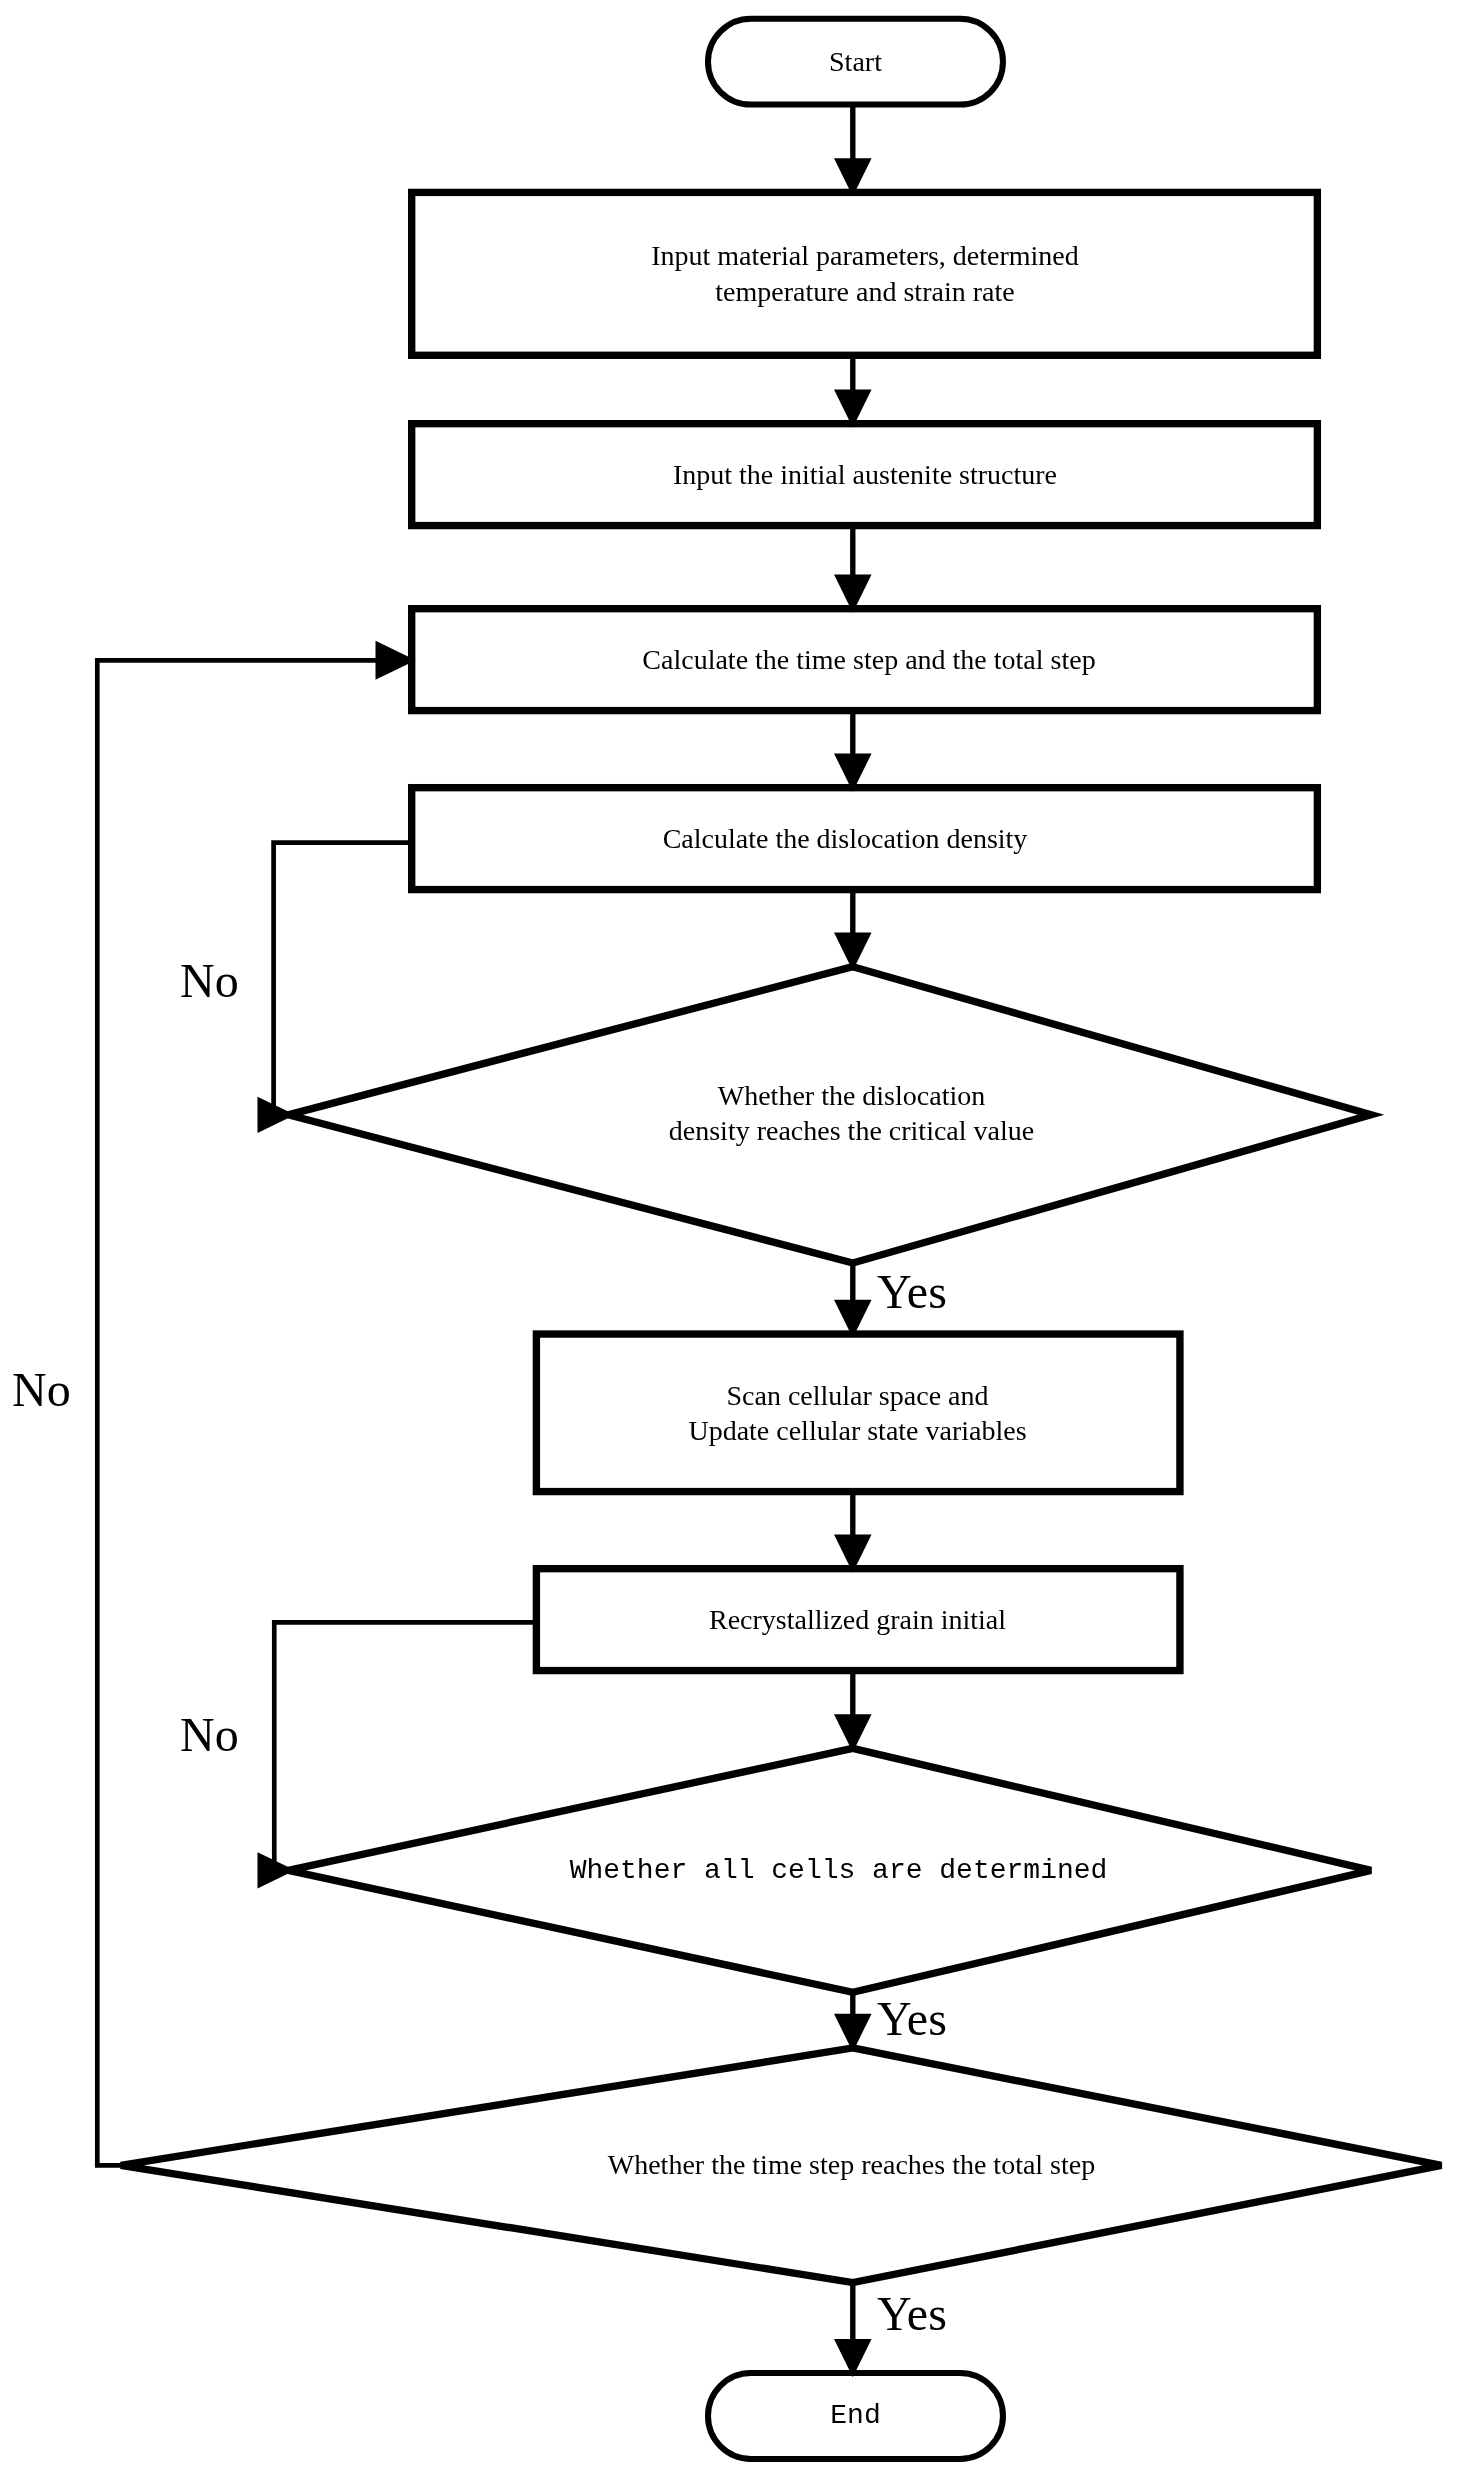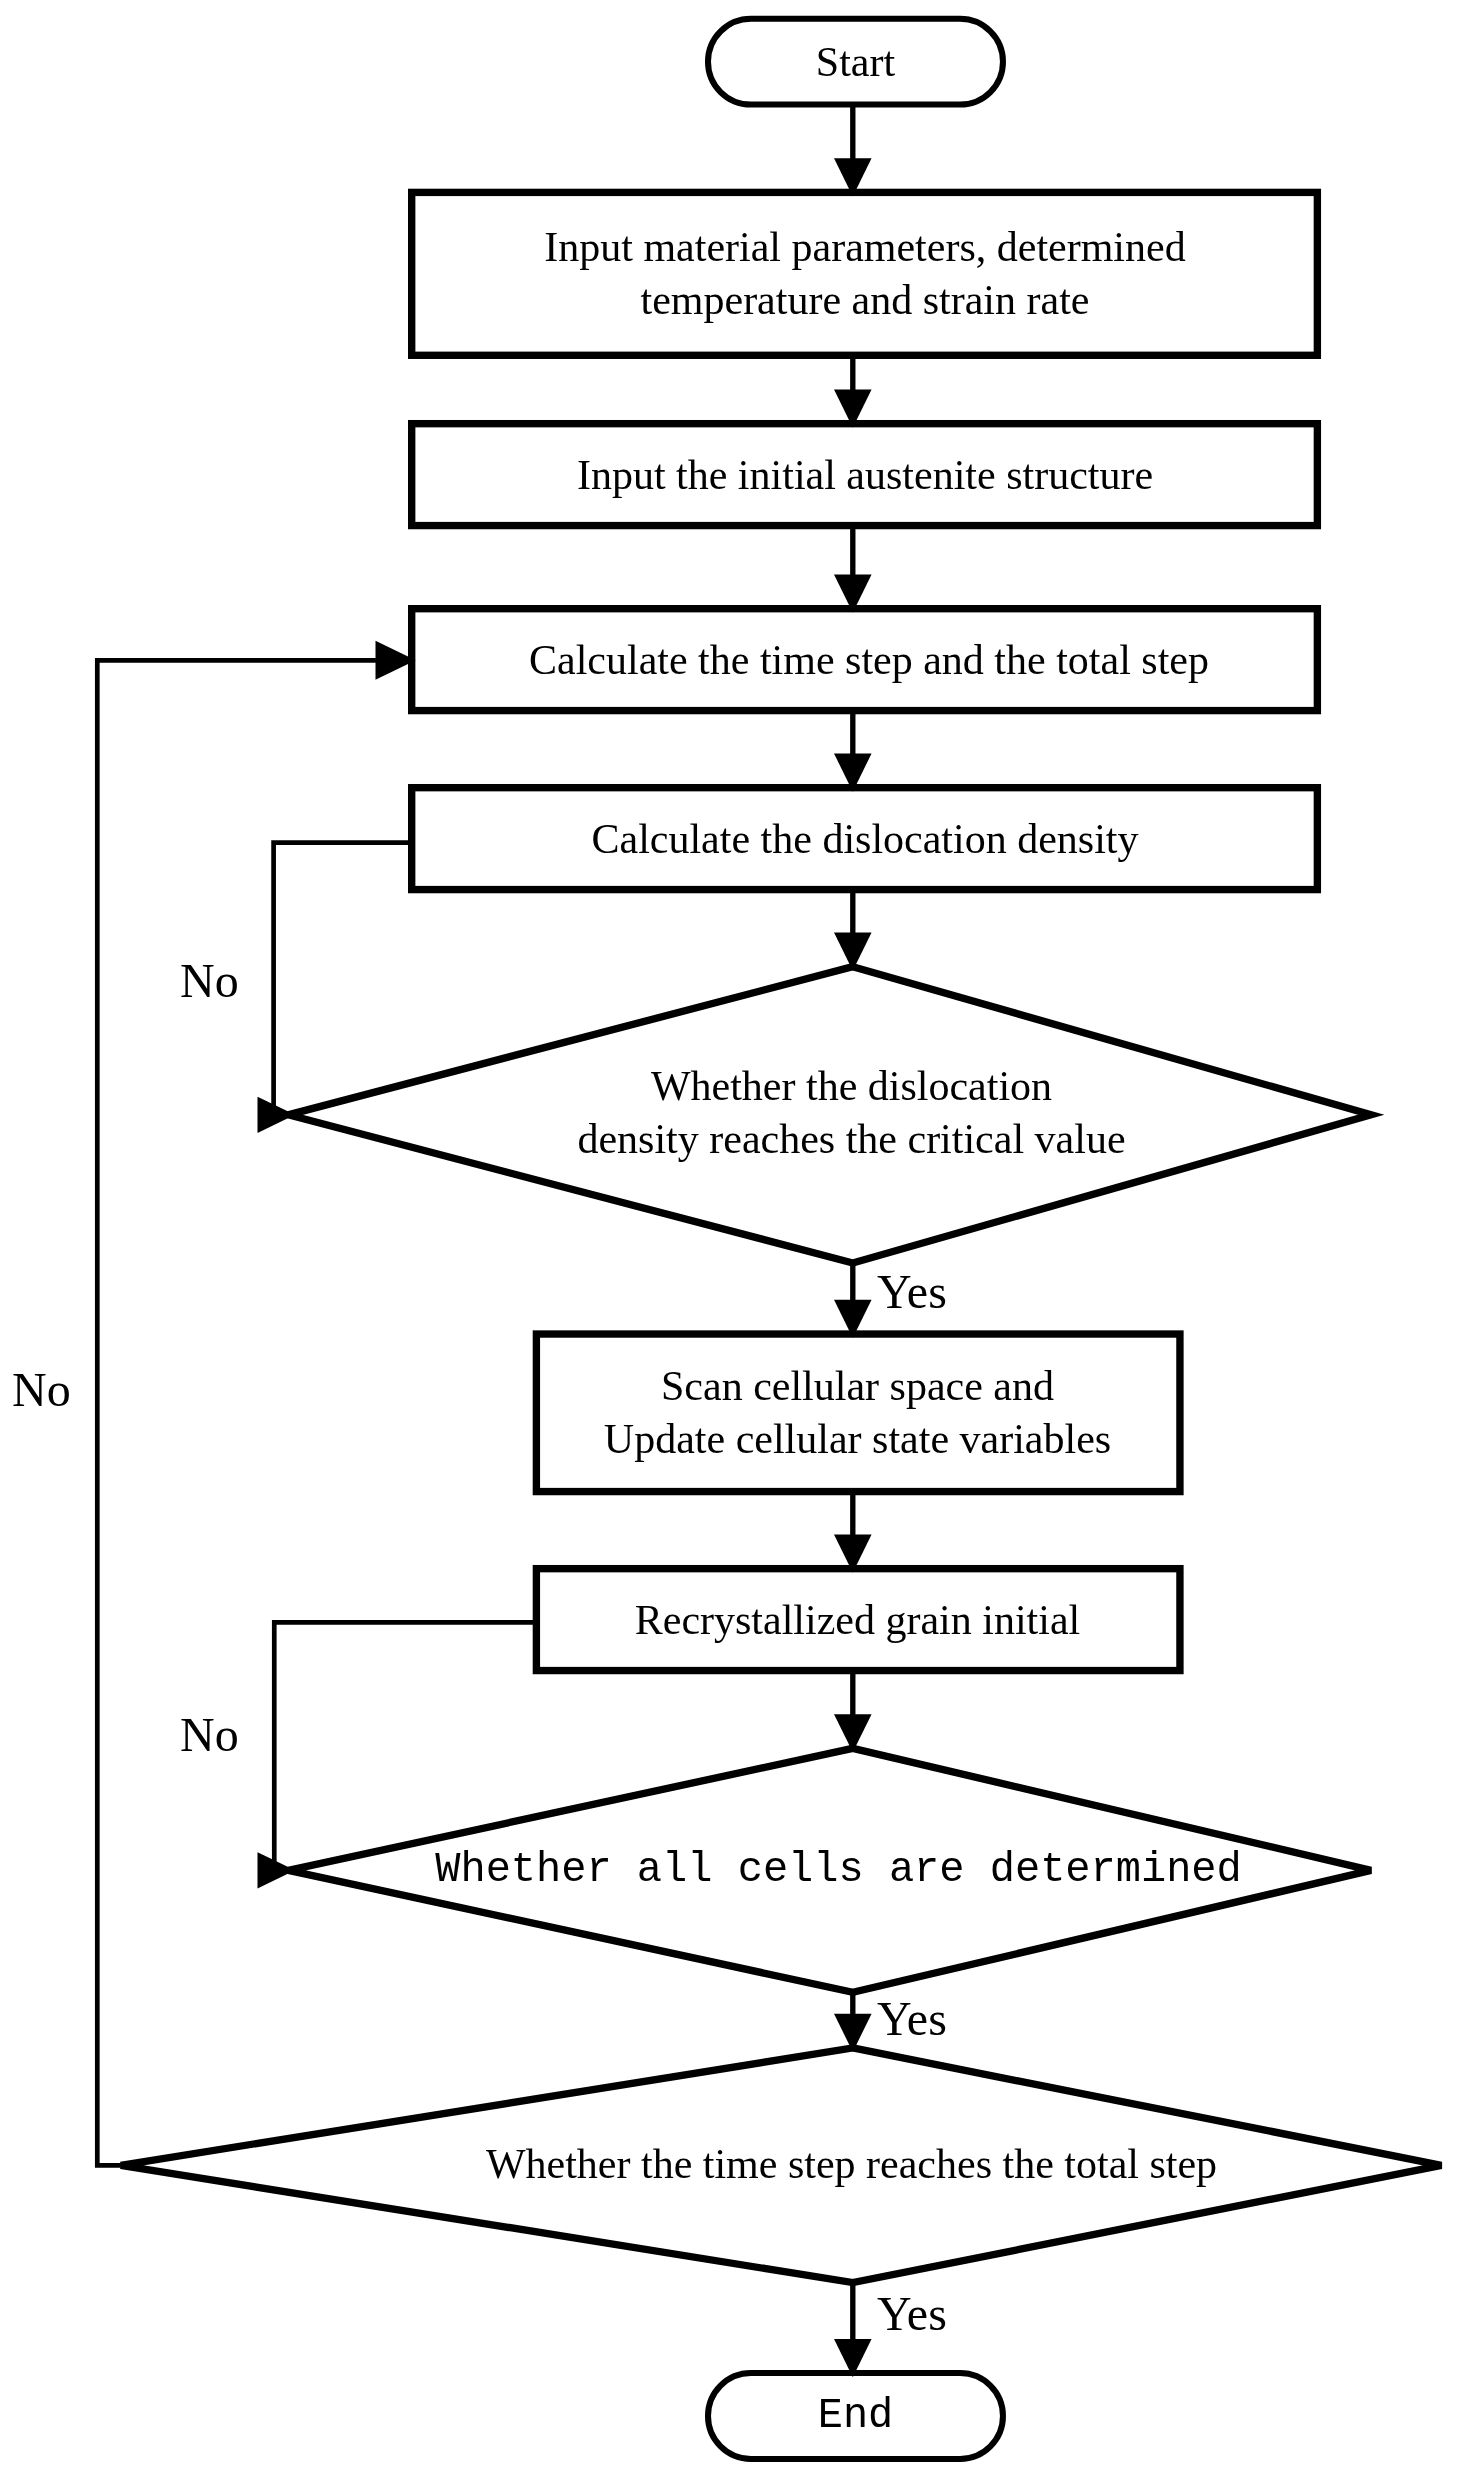--- a/index.html
+++ b/index.html
@@ -47,21 +47,21 @@
   }
   .arrowhead {
     fill: #000000;
     stroke: none;
   }
   .node-text {
     position: absolute;
     text-align: center;
     color: #000000;
     font-family: "Liberation Serif", "DejaVu Serif", serif;
-    font-size: 42px;
+    font-size: 28px;
     line-height: 1.26;
     white-space: pre-line;
     display: flex;
     align-items: center;
     justify-content: center;
     pointer-events: none;
   }
   .edge-label {
     position: absolute;
     color: #000000;
@@ -142,21 +142,21 @@
 
   <div class="node-text" style="left:708px; top:19px; width:295px; height:86px;">Start</div>
 
   <div class="node-text" style="left:412px; top:192px; width:906px; height:163px;">Input material parameters, determined
 temperature and strain rate</div>
 
   <div class="node-text" style="left:412px; top:424px; width:906px; height:102px;">Input the initial austenite structure</div>
 
   <div class="node-text" style="left:416px; top:609px; width:906px; height:102px;text-align:right;">Calculate the time step and the total step</div>
 
-  <div class="node-text" style="left:412px; top:788px; width:906px; height:102px;">Calculate the dislocation density</div>
+  <div class="node-text" style="left:392px; top:788px; width:906px; height:102px;">Calculate the dislocation density</div>
 
   <div class="node-text" style="left:416px; top:1046px; width:871px; height:134px;">Whether the dislocation
 density reaches the critical value</div>
 
   <div class="node-text" style="left:536px; top:1334px; width:643px; height:158px;">Scan cellular space and
 Update cellular state variables</div>
 
   <div class="node-text" style="left:536px; top:1569px; width:643px; height:102px;">Recrystallized grain initial</div>
 
   <div class="node-text" style="left:403px; top:1827px; width:871px; height:87px;font-family:Liberation Mono, monospace;">Whether all cells are determined</div>

